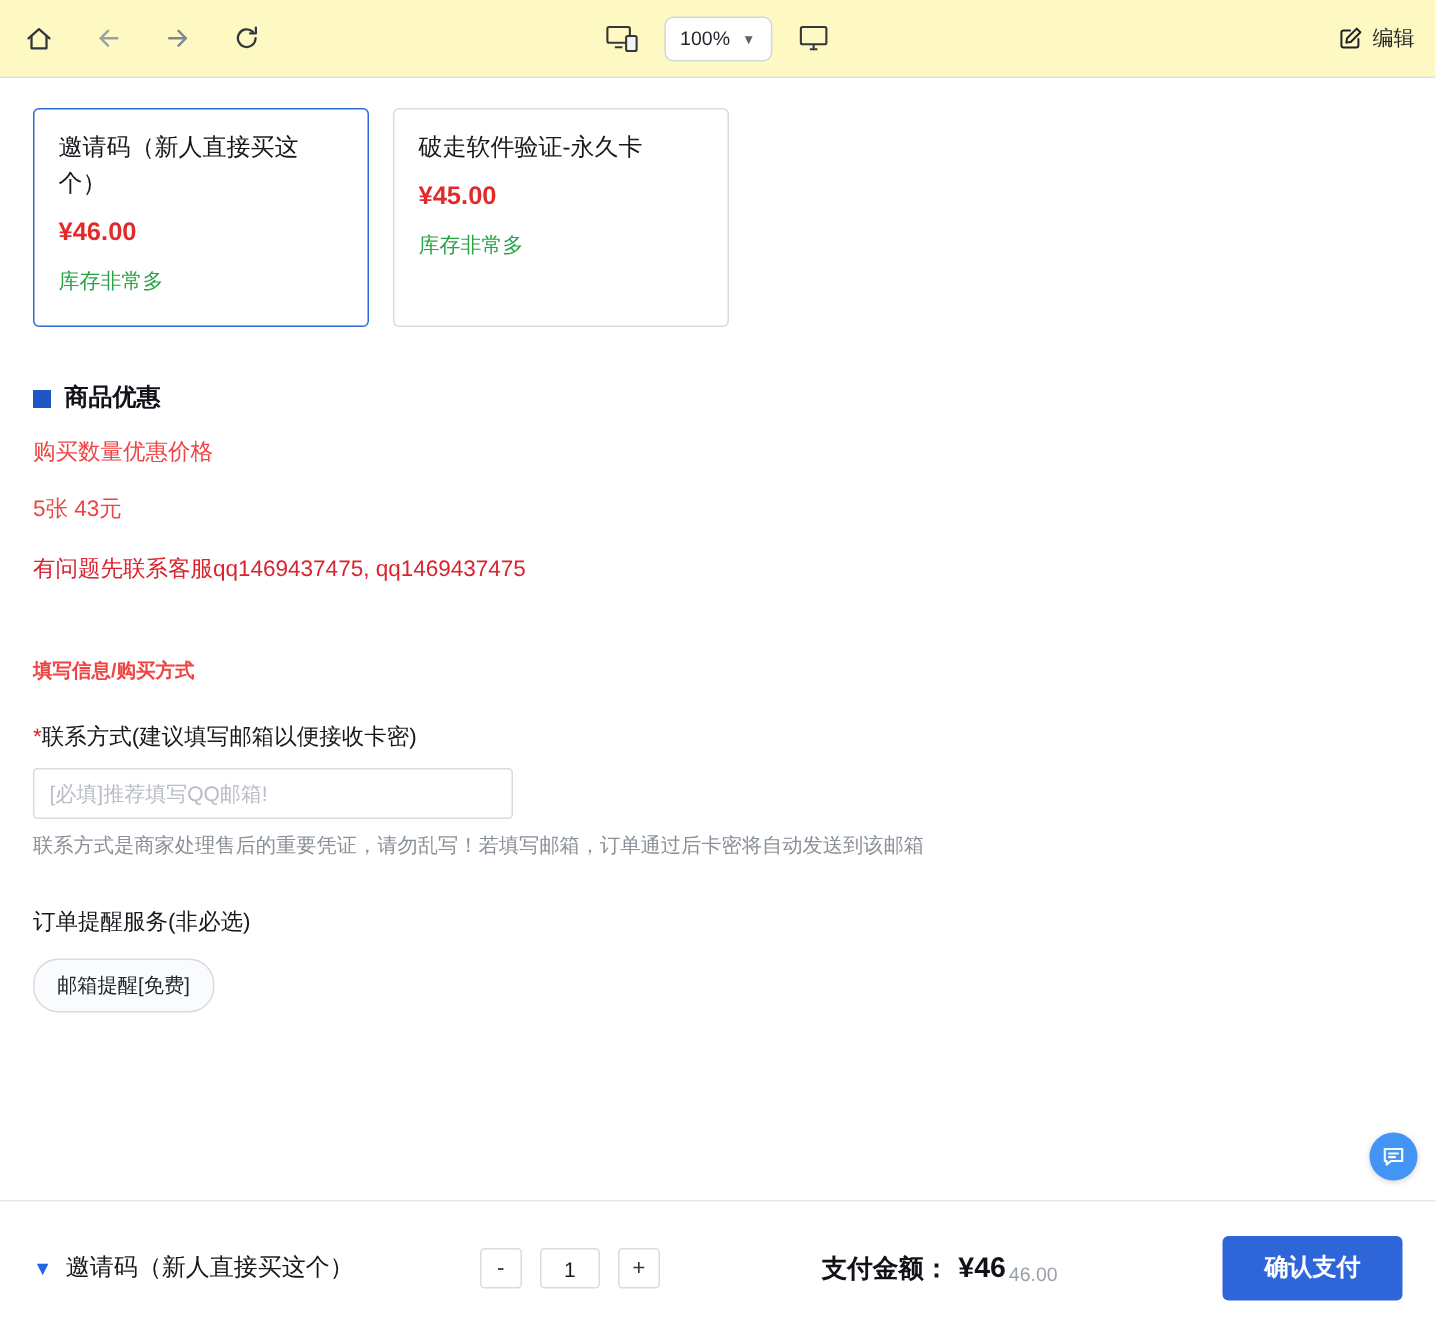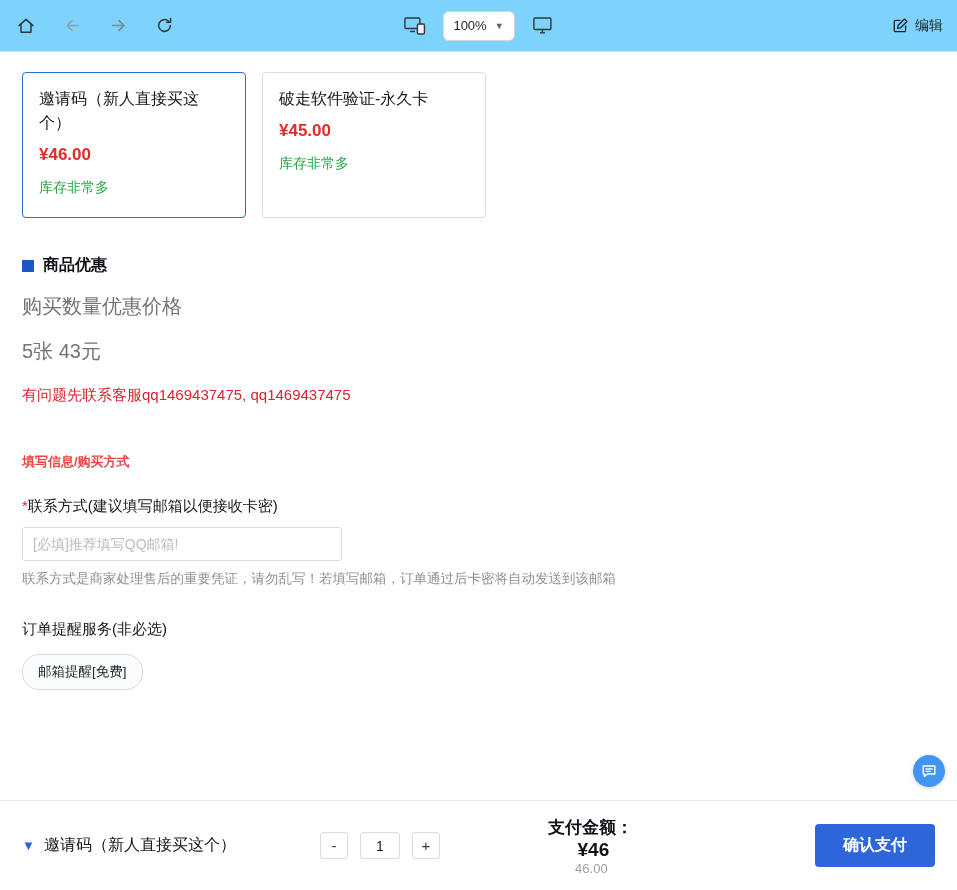--- a/index.html
+++ b/index.html
@@ -8,21 +8,21 @@
     font-family: "Liberation Sans", "DejaVu Sans", sans-serif;
     background: #ffffff;
     color: #16181c;
     position: relative;
     overflow: hidden;
   }
 
   
   .toolbar {
     height: 52px;
-    background: #7dd3fc;
+    background: #fef9c3;
     border-bottom: 1px solid #dde0e4;
     display: flex;
     align-items: center;
     padding: 0 14px;
     position: relative;
   }
   .tb-left { display: flex; align-items: center; gap: 22px; }
   .tb-icon-btn {
     width: 24px; height: 24px;
     display: flex; align-items: center; justify-content: center;
@@ -78,21 +78,21 @@
   .btn-view  { background: #2b6cd4; }
   .btn-login { background: #1b212c; }
 
   .section-head {
     display: flex; align-items: center; gap: 9px;
     margin-top: 37px;
     font-size: 16px; font-weight: bold; color: #101218;
   }
   .bullet { width: 12px; height: 12px; background: #1e56c8; flex: none; }
 
-  .text-line { font-size: 20px; color: #737373; margin-top: 15px; line-height: 1.5; }
+  .text-line { font-size: 15px; color: #ef4444; margin-top: 15px; line-height: 1.5; }
   .line-red   { color: #d9232e; }
   .line-blue  { color: #2563eb; }
   .line-green { color: #27a444; }
   .desc-line { font-size: 15px; margin-top: 17px; line-height: 1.6; }
 
   .form-title { margin-top: 46px; font-size: 13px; font-weight: bold; color: #ef4444; }
 
   .contact-label { margin-top: 26px; font-size: 15px; color: #16181c; }
   .req-mark { color: #d9232e; }
 
@@ -152,21 +152,21 @@
     cursor: pointer; font-family: inherit;
   }
   .qty-input {
     width: 40px; height: 27px;
     border: 1px solid #d8dbe0; border-radius: 3px;
     margin: 0 12px;
     text-align: center; font-size: 14px; color: #16181c;
     font-family: inherit; outline: none;
   }
 
-  .pay { margin-left: 108px; display: flex; align-items: center; flex-direction: column; }
+  .pay { margin-left: 108px; display: flex; align-items: flex-end; }
   .pay-label { font-size: 17px; font-weight: bold; color: #101218; }
   .pay-amount { font-size: 19px; font-weight: bold; color: #101218; margin-left: 6px; }
   .pay-decimal { font-size: 13px; color: #9aa0a8; margin-left: 2px; }
 
   .btn-confirm {
     margin-left: auto;
     background: #2e66d9; color: #fff;
     border: none; border-radius: 4px;
     font-size: 16px; font-weight: bold;
     padding: 11px 28px;

